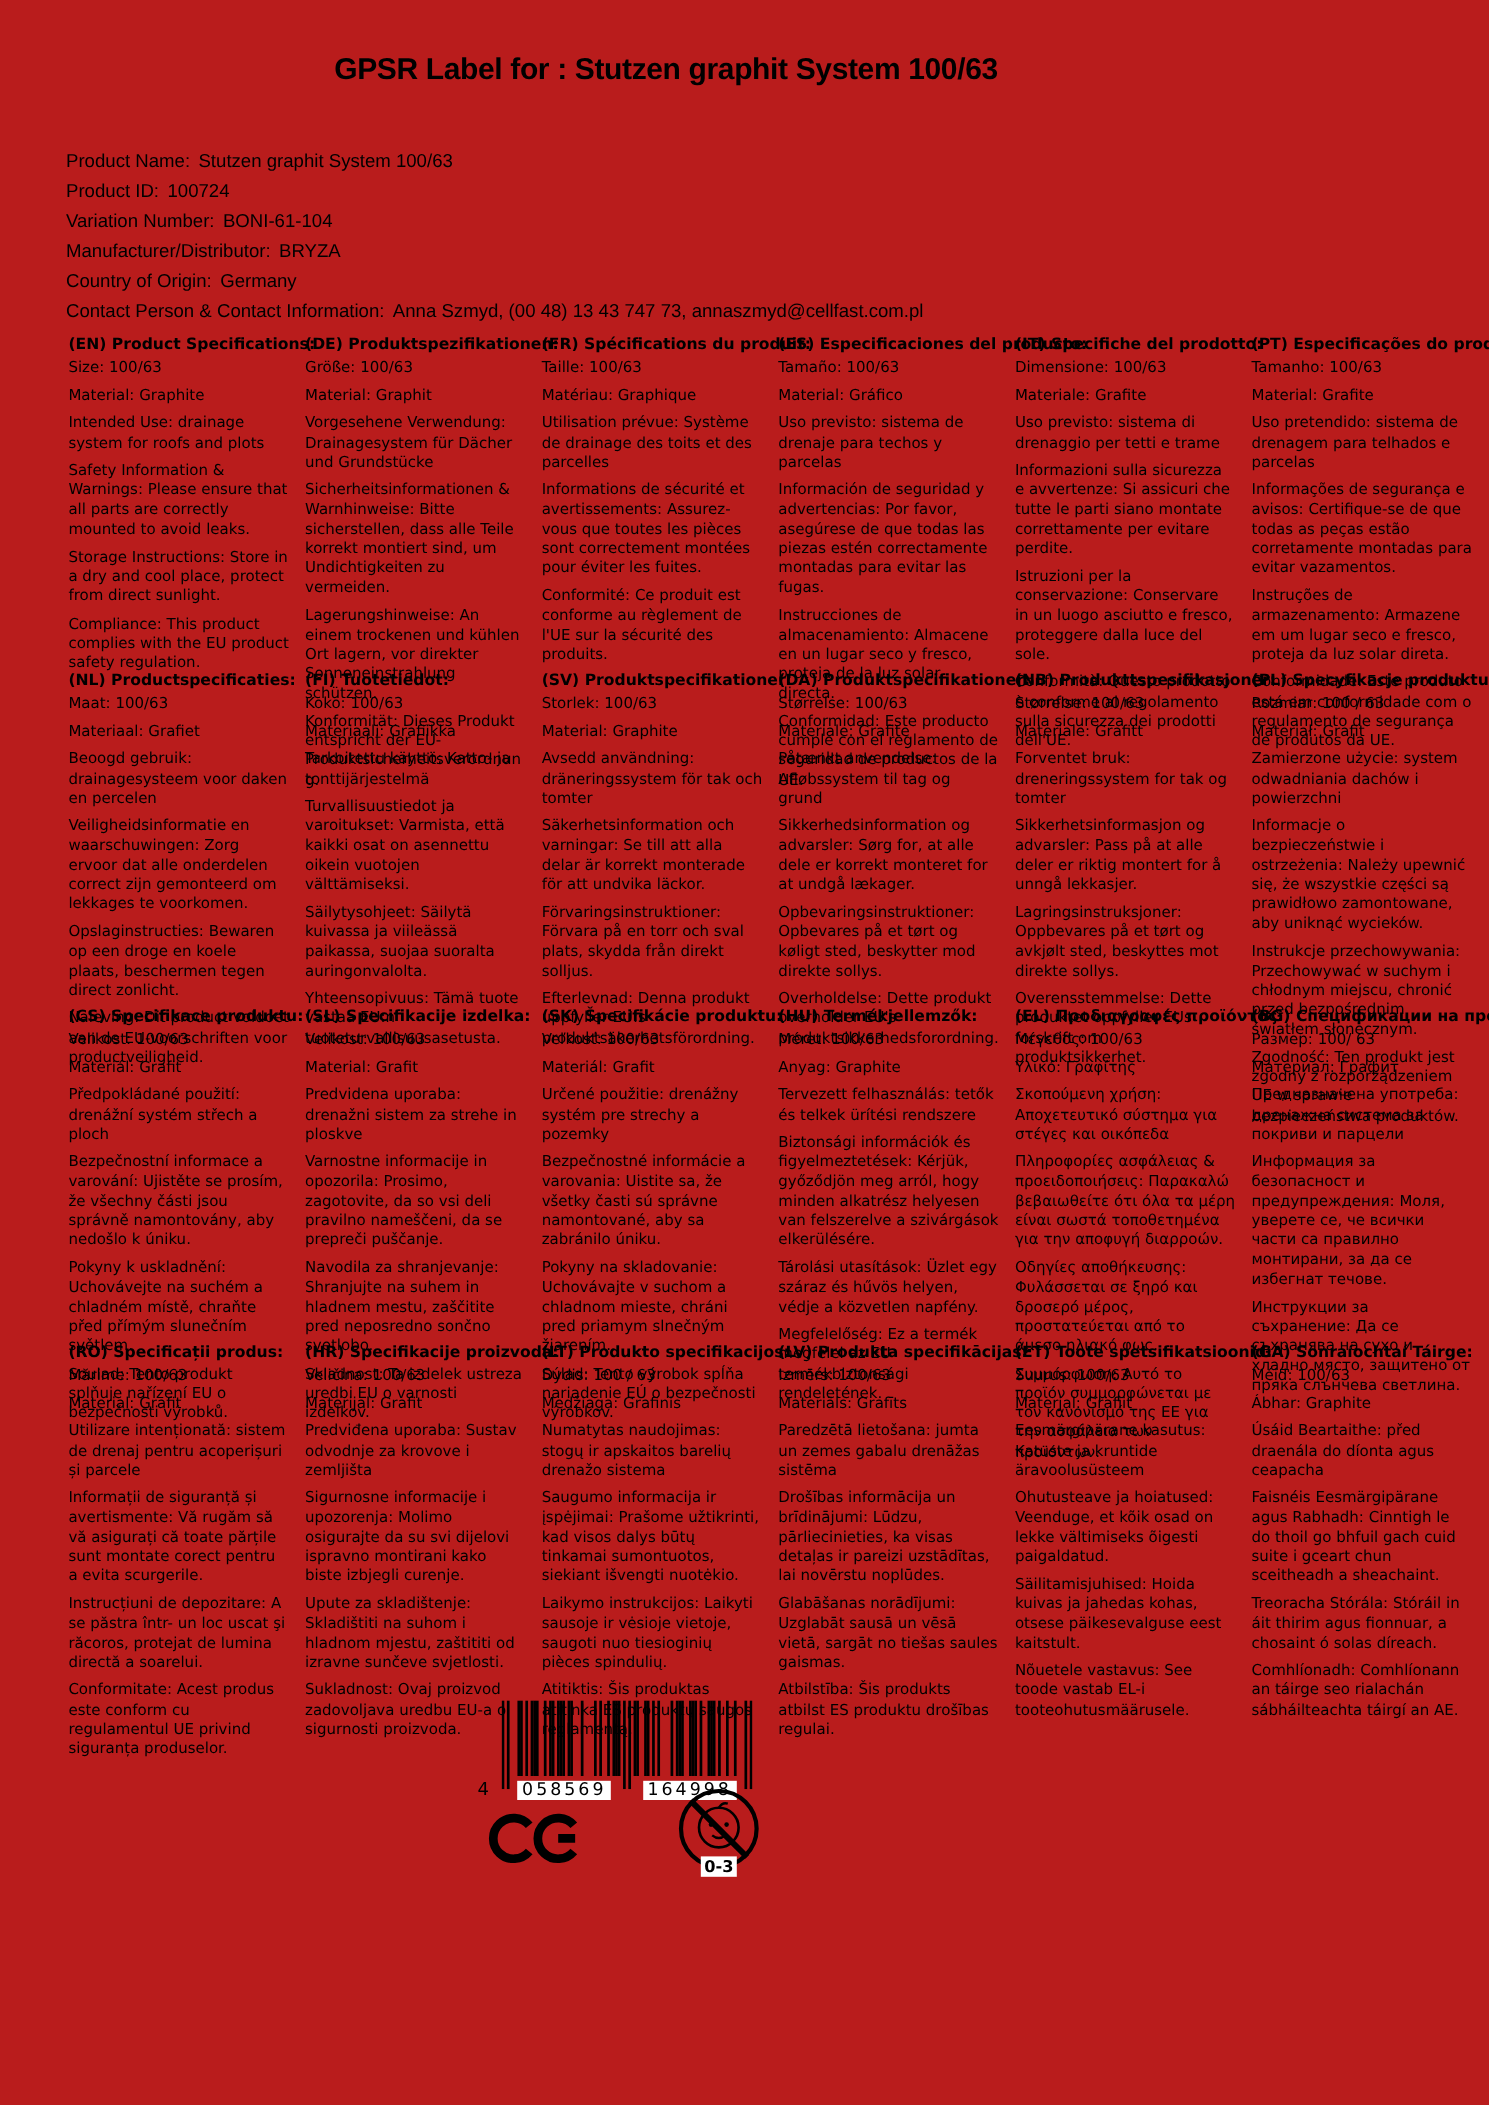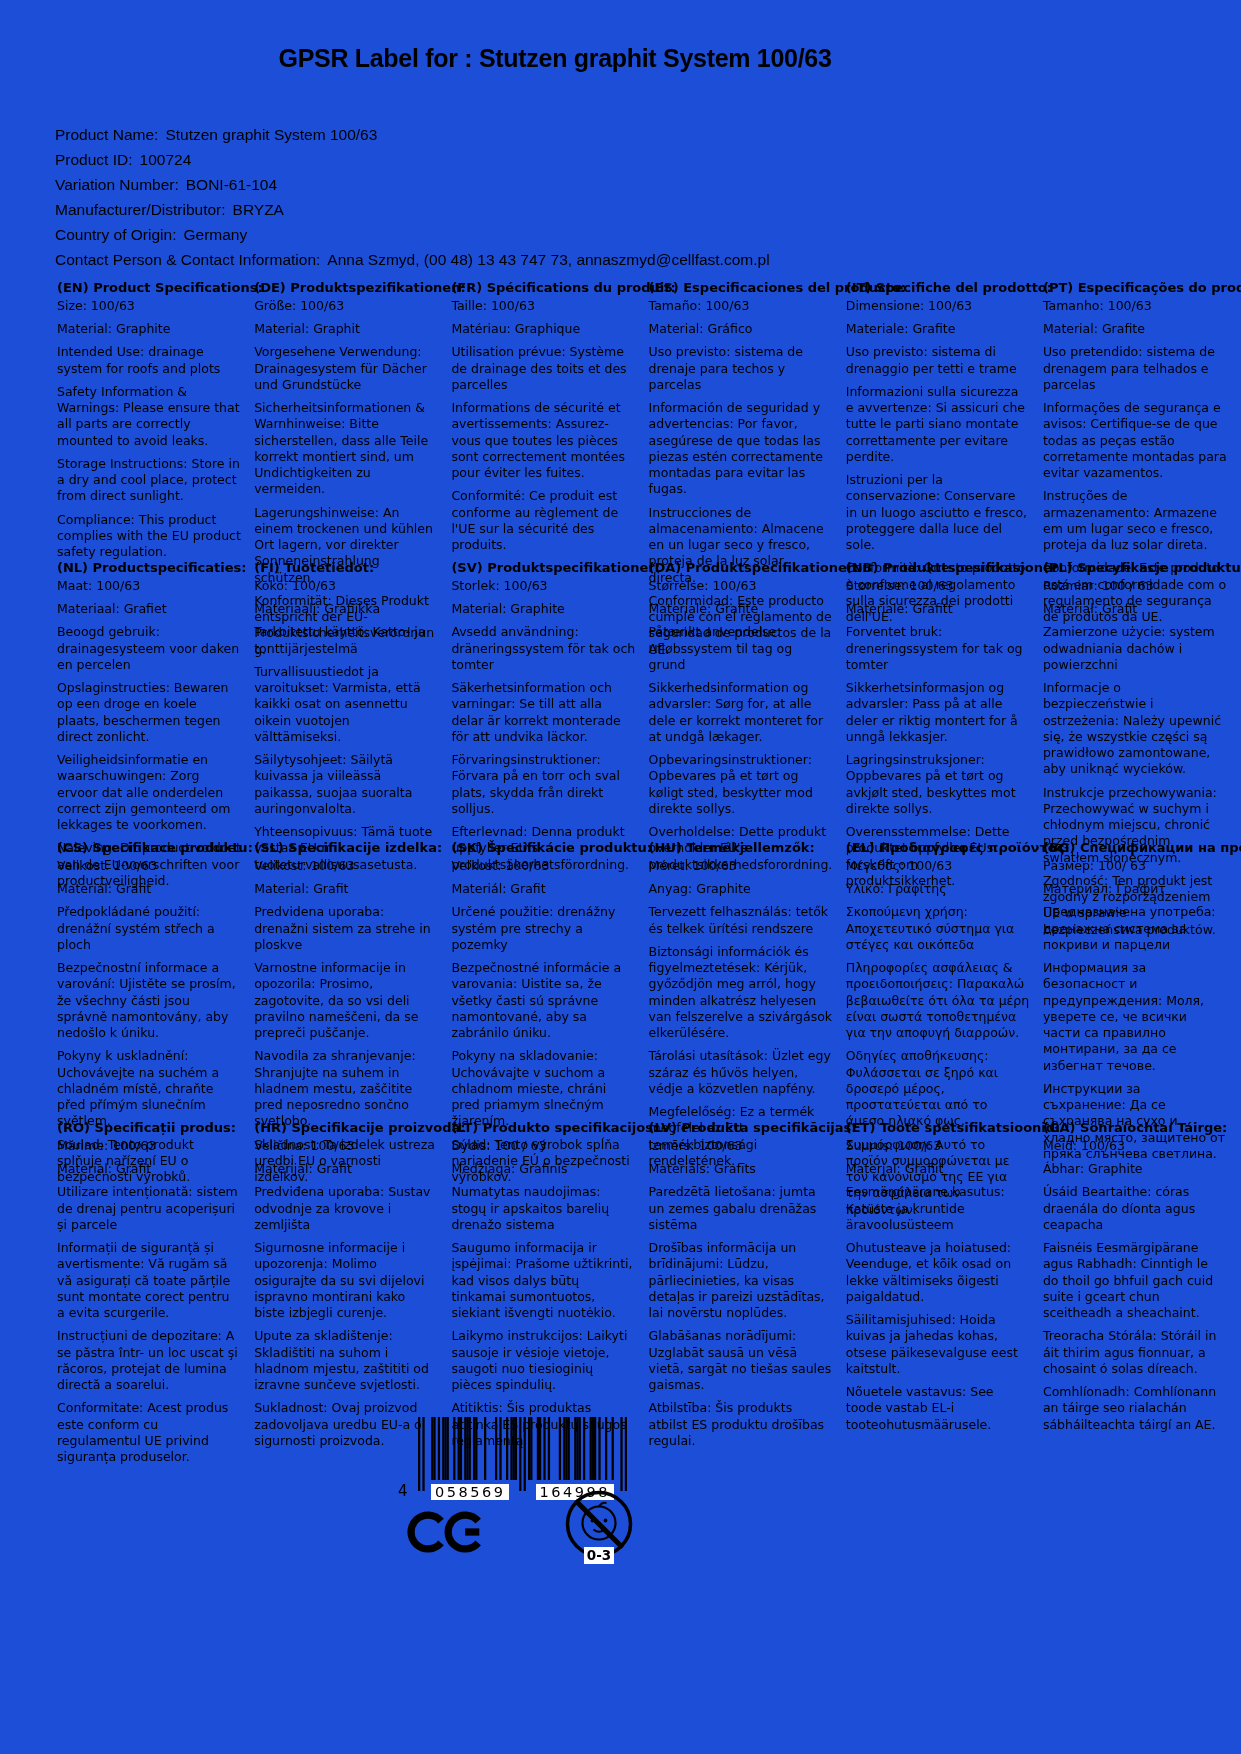--- a/index.html
+++ b/index.html
@@ -1,16 +1,16 @@
 <!DOCTYPE html>
 <html><head>
 <meta charset="utf-8">
 <style>
   html,body{margin:0;padding:0;background:#fff;}
-  .page{position:relative;width:1241px;height:1754px;background:#1d4ed8;color:#000;
+  .page{position:relative;width:1241px;height:1754px;background:#b91c1c;color:#000;
         font-family:"DejaVu Sans",sans-serif;overflow:hidden;}
   .title{position:absolute;top:44px;left:0;width:1110px;text-align:center;margin:0;
          font-family:"Liberation Sans",sans-serif;font-weight:bold;font-size:25px;letter-spacing:-0.3px;}
   .product-info{position:absolute;left:55px;top:122px;font-size:15.5px;line-height:25px;
                 font-family:"Liberation Sans",sans-serif;}
   .info-label{font-weight:normal;margin-right:7px;}
   .specs-grid{position:absolute;left:57px;top:280px;display:grid;
               grid-template-columns:repeat(6,197.2px);grid-auto-rows:280px;}
   .spec-block{width:184px;font-size:12.5px;line-height:1.3;}
   .spec-header{font-weight:bold;font-size:13px;white-space:nowrap;margin:0 0 1px 0;}
@@ -105,22 +105,22 @@
       <p class="spec-line">Uso pretendido: sistema de drenagem para telhados e parcelas</p>
       <p class="spec-line">Informações de segurança e avisos: Certifique-se de que todas as peças estão corretamente montadas para evitar vazamentos.</p>
       <p class="spec-line">Instruções de armazenamento: Armazene em um lugar seco e fresco, proteja da luz solar direta.</p>
       <p class="spec-line">Conformidade: Este produto está em conformidade com o regulamento de segurança de produtos da UE.</p>
     </div>
       <div class="spec-block">
       <div class="spec-header">(NL) Productspecificaties:</div>
       <p class="spec-line">Maat: 100/63</p>
       <p class="spec-line">Materiaal: Grafiet</p>
       <p class="spec-line">Beoogd gebruik: drainagesysteem voor daken en percelen</p>
+      <p class="spec-line">Veiligheidsinformatie en waarschuwingen: Zorg ervoor dat alle onderdelen correct zijn gemonteerd om lekkages te voorkomen.</p>
       <p class="spec-line">Opslaginstructies: Bewaren op een droge en koele plaats, beschermen tegen direct zonlicht.</p>
-      <p class="spec-line">Veiligheidsinformatie en waarschuwingen: Zorg ervoor dat alle onderdelen correct zijn gemonteerd om lekkages te voorkomen.</p>
       <p class="spec-line">Naleving: Dit product voldoet aan de EU-voorschriften voor productveiligheid.</p>
     </div>
       <div class="spec-block">
       <div class="spec-header">(FI) Tuotetiedot:</div>
       <p class="spec-line">Koko: 100/63</p>
       <p class="spec-line">Materiaali: Grafiikka</p>
       <p class="spec-line">Tarkoitettu käyttö: Katto- ja tonttijärjestelmä</p>
       <p class="spec-line">Turvallisuustiedot ja varoitukset: Varmista, että kaikki osat on asennettu oikein vuotojen välttämiseksi.</p>
       <p class="spec-line">Säilytysohjeet: Säilytä kuivassa ja viileässä paikassa, suojaa suoralta auringonvalolta.</p>
       <p class="spec-line">Yhteensopivuus: Tämä tuote vastaa EU:n tuoteturvallisuusasetusta.</p>
@@ -256,21 +256,21 @@
       <p class="spec-line">Materjal: Grafiit</p>
       <p class="spec-line">Eesmärgipärane kasutus: Katuste ja kruntide äravoolusüsteem</p>
       <p class="spec-line">Ohutusteave ja hoiatused: Veenduge, et kõik osad on lekke vältimiseks õigesti paigaldatud.</p>
       <p class="spec-line">Säilitamisjuhised: Hoida kuivas ja jahedas kohas, otsese päikesevalguse eest kaitstult.</p>
       <p class="spec-line">Nõuetele vastavus: See toode vastab EL-i tooteohutusmäärusele.</p>
     </div>
       <div class="spec-block">
       <div class="spec-header">(GA) Sonraíochtaí Táirge:</div>
       <p class="spec-line">Méid: 100/63</p>
       <p class="spec-line">Ábhar: Graphite</p>
-      <p class="spec-line">Úsáid Beartaithe: córas draenála do díonta agus ceapacha</p>
+      <p class="spec-line">Úsáid Beartaithe: před draenála do díonta agus ceapacha</p>
       <p class="spec-line">Faisnéis Eesmärgipärane agus Rabhadh: Cinntigh le do thoil go bhfuil gach cuid suite i gceart chun sceitheadh a sheachaint.</p>
       <p class="spec-line">Treoracha Stórála: Stóráil in áit thirim agus fionnuar, a chosaint ó solas díreach.</p>
       <p class="spec-line">Comhlíonadh: Comhlíonann an táirge seo rialachán sábháilteachta táirgí an AE.</p>
     </div>
     </div>
 
   <div class="barcode">
     <span class="bc-first">4</span>
     <svg id="barcode-svg" width="209" height="74" fill="#000">
         <rect x="0.00" y="0" width="2.25" height="74"></rect>

